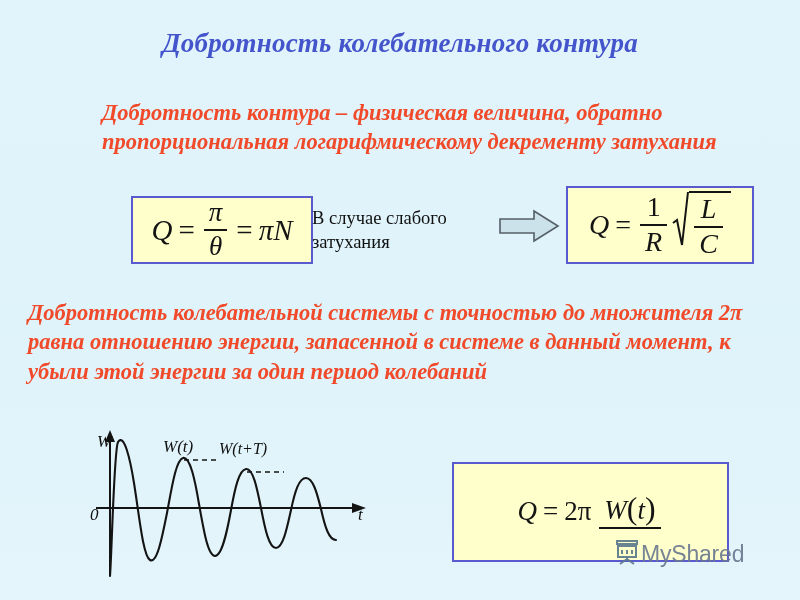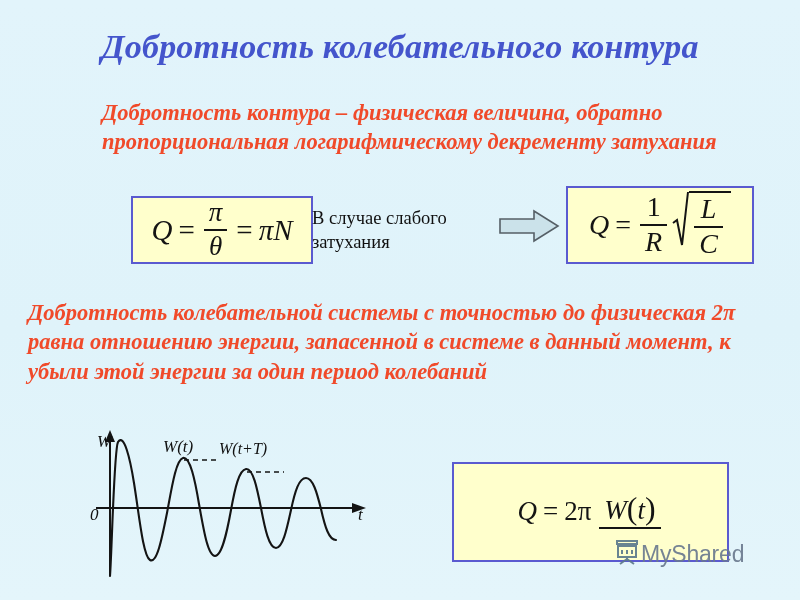--- a/index.html
+++ b/index.html
@@ -23,21 +23,21 @@
   
   .title {
     position: absolute;
     left: 0;
     top: 28px;
     width: 800px;
     text-align: center;
     font-family: "Liberation Serif", serif;
     font-weight: bold;
     font-style: italic;
-    font-size: 34px;
+    font-size: 27px;
     color: #4455cc;
     letter-spacing: 0.2px;
     white-space: nowrap;
   }
 
   
   .red-par {
     position: absolute;
     font-family: "Liberation Serif", serif;
     font-weight: bold;
@@ -261,21 +261,21 @@
           <span class="frac">
             <span class="num mi">L</span>
             <span class="bar"></span>
             <span class="den mi">C</span>
           </span>
         </span>
       </span>
     </span>
   </div>
 
-  <div class="red-par" id="par2">Добротность колебательной системы с точностью до физическая 2π равна отношению энергии, запасенной в системе в данный момент, к убыли этой энергии за один период колебаний</div>
+  <div class="red-par" id="par2">Добротность колебательной системы с точностью до множителя 2π равна отношению энергии, запасенной в системе в данный момент, к убыли этой энергии за один период колебаний</div>
 
   <div class="graph">
     <svg width="300" height="150" viewBox="0 0 300 150">
 
       <line x1="22" y1="12" x2="22" y2="148" stroke="#141414" stroke-width="2"></line>
       <polygon points="22,2 17,14 27,14" fill="#141414"></polygon>
 
       <line x1="8" y1="80" x2="268" y2="80" stroke="#141414" stroke-width="2"></line>
       <polygon points="278,80 264,75 264,85" fill="#141414"></polygon>
 

